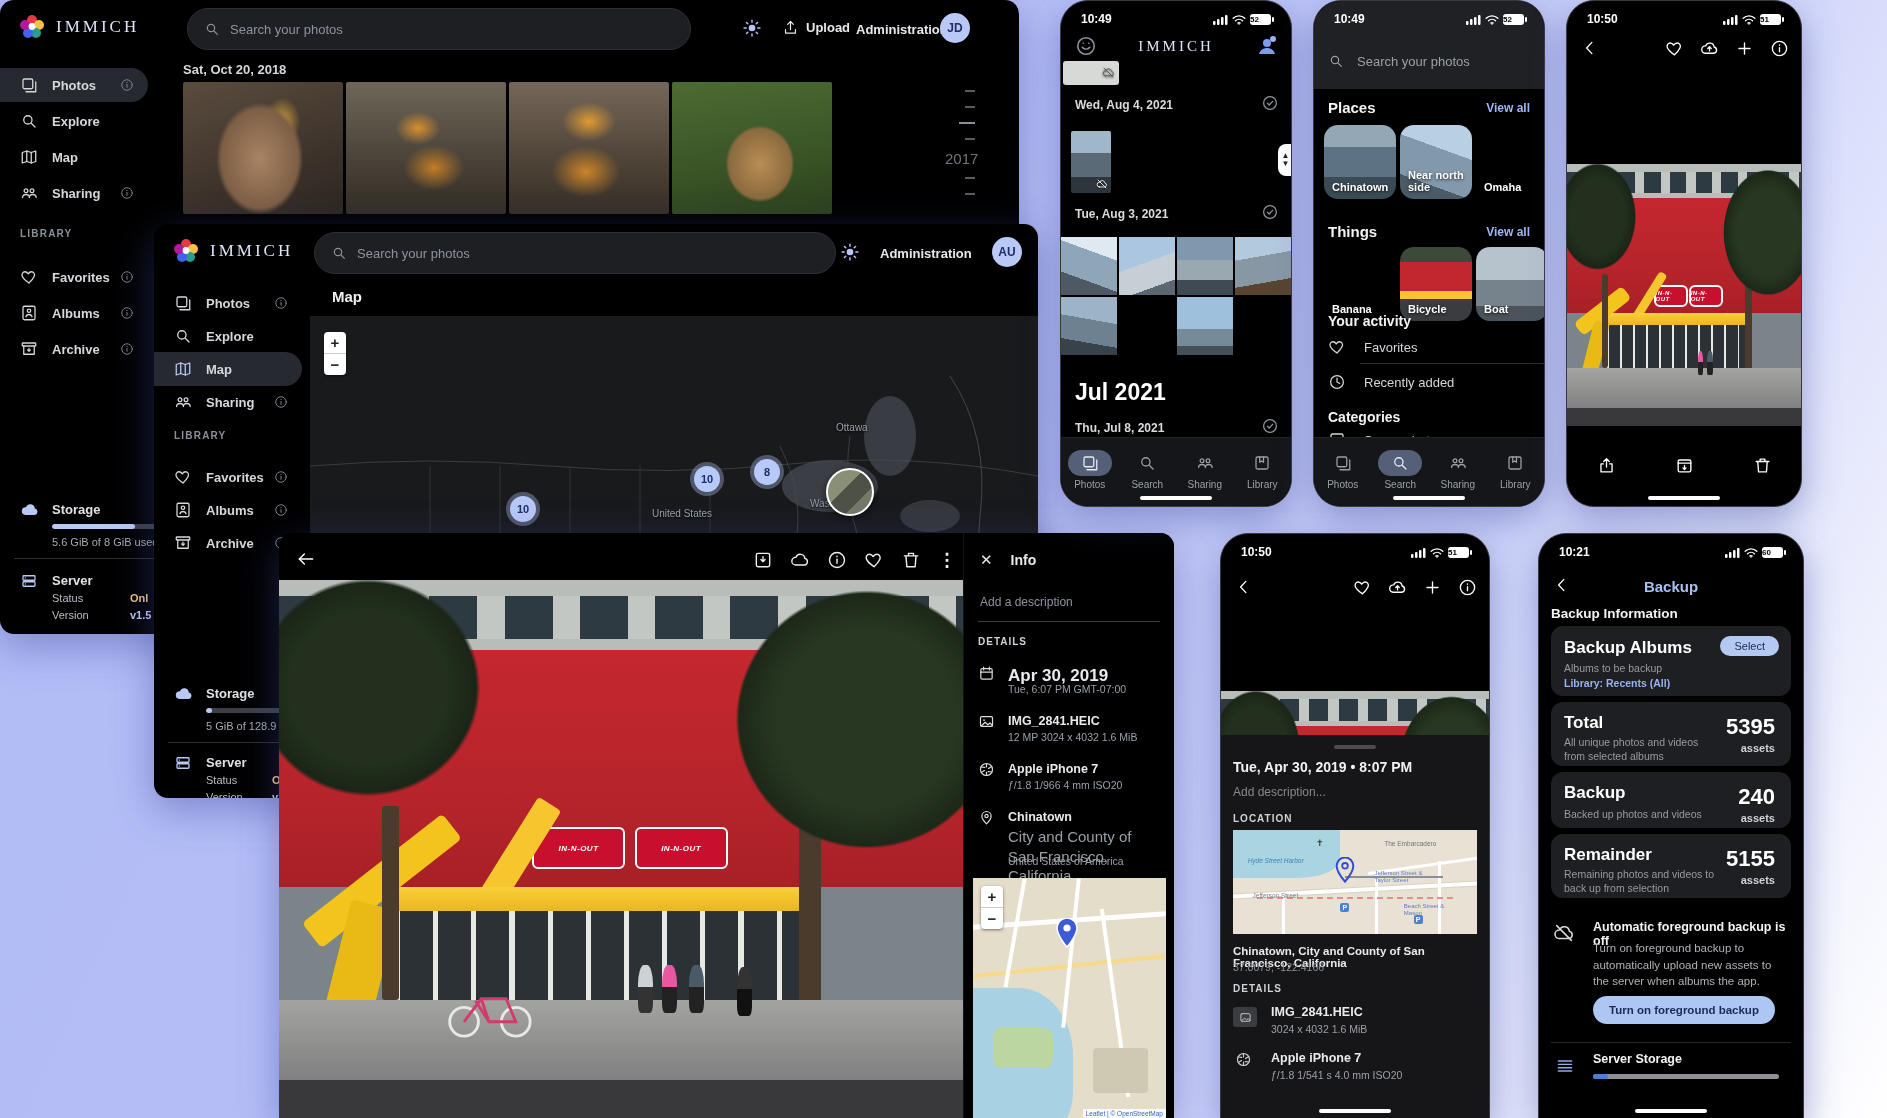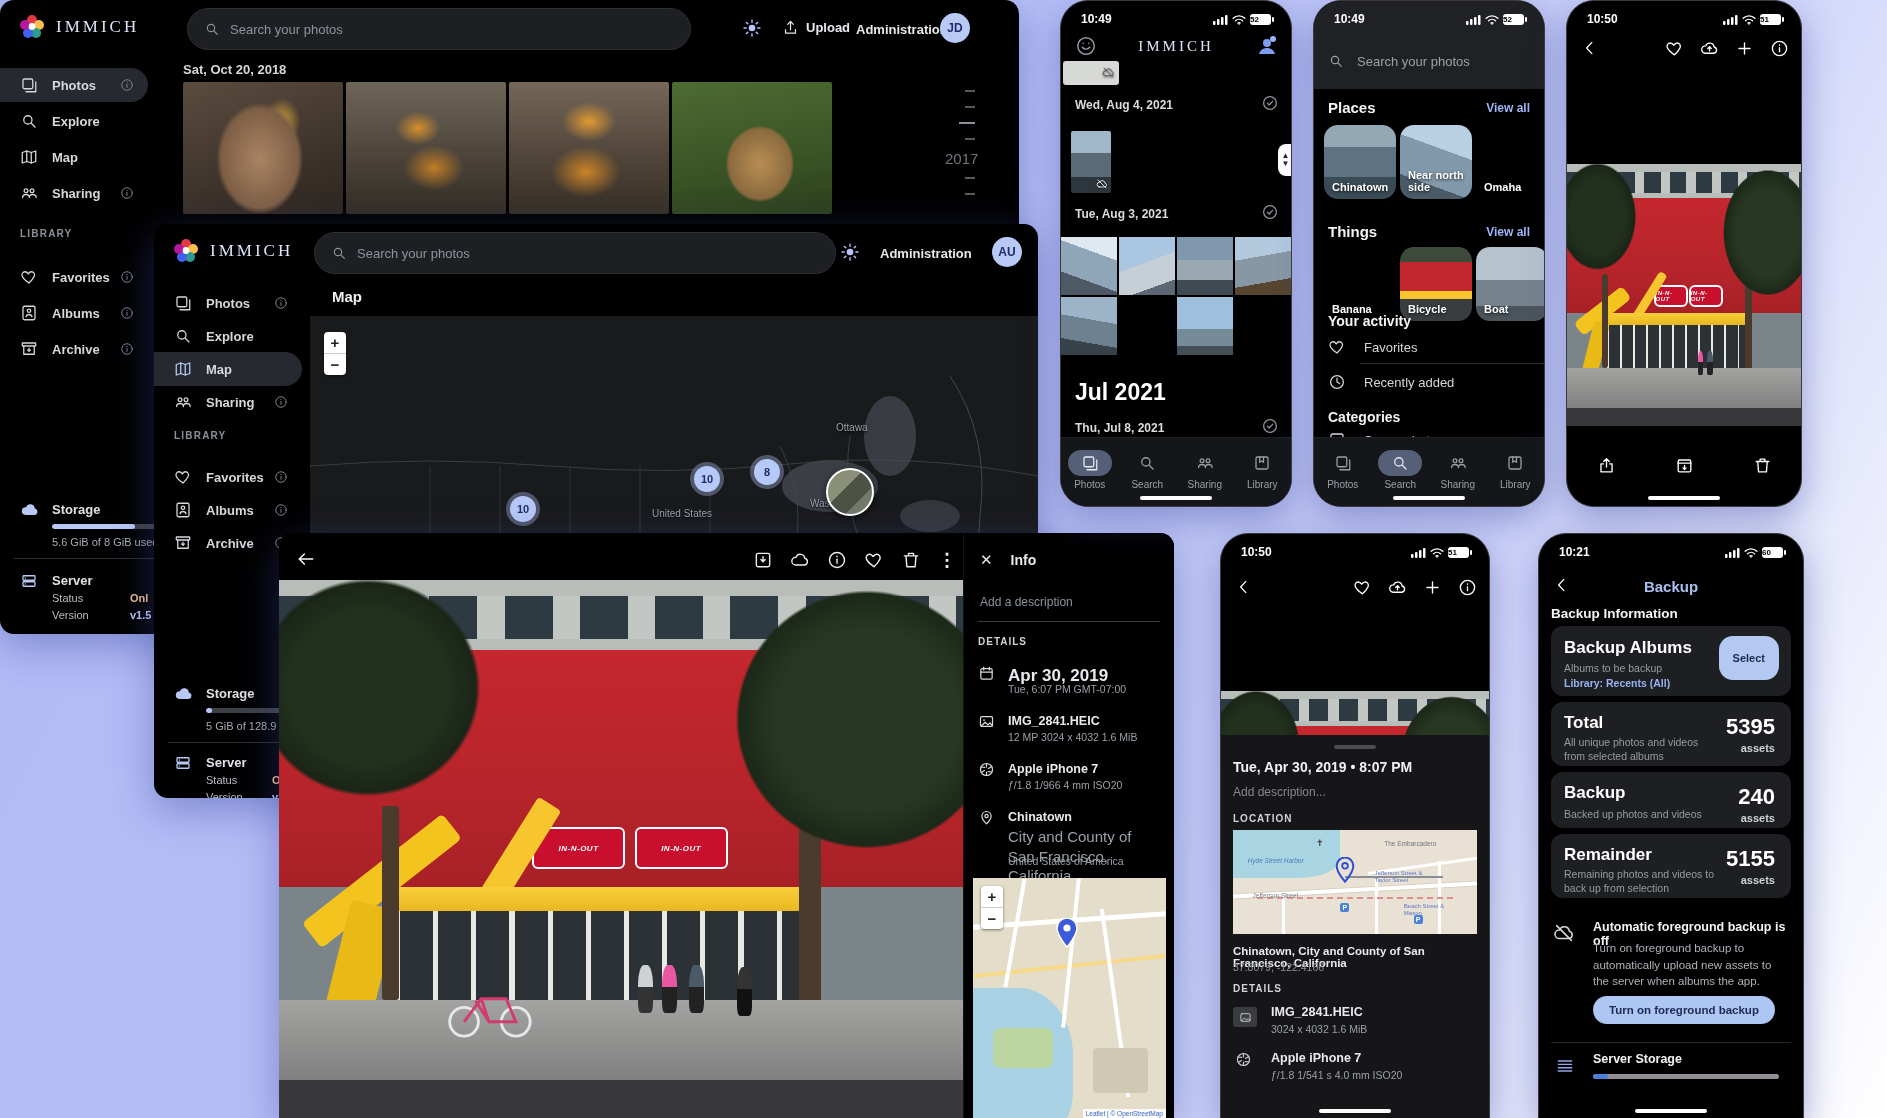--- a/index.html
+++ b/index.html
@@ -1000,21 +1000,21 @@
   </div>
   <div class="abs" style="left:14px;top:42px;color:#fff">
     <svg class="ic" width="18" height="18" viewBox="0 0 24 24">
           <path d="M14.5 4.5 7.5 12l7 7.5"></path>
         </svg>
   </div>
   <div class="abs" style="left:0;right:0;top:44px;text-align:center;color:#a8c0f0;font-size:15px;font-weight:700">Backup</div>
   <div class="abs" style="left:12px;top:72px;color:#f2f3f5;font-size:13.5px;font-weight:700">Backup Information</div>
   <div class="bkcard" style="top:92px;height:70px">
     <div class="abs" style="left:13px;top:12px;font-size:17px;font-weight:700">Backup Albums</div>
-    <div class="abs" style="right:12px;top:10px;background:#b3c9f1;color:#1e2a52;font-size:11px;font-weight:700;padding:16px 14px;border-radius:14px">Select</div>
+    <div class="abs" style="right:12px;top:10px;background:#b3c9f1;color:#1e2a52;font-size:11px;font-weight:400;padding:4px 14px;border-radius:14px">Select</div>
     <div class="abs graysub" style="left:13px;top:36px">Albums to be backup</div>
     <div class="abs" style="left:13px;top:51px;color:#97b3f0;font-size:10.5px;font-weight:700">Library: Recents (All)</div>
   </div>
   <div class="bkcard" style="top:168px;height:64px">
     <div class="abs" style="left:13px;top:11px;font-size:17px;font-weight:700">Total</div>
     <div class="bknum"><span>5395</span><small>assets</small></div>
     <div class="abs graysub" style="left:13px;top:34px;width:150px;line-height:1.3">All unique photos and videos from selected albums</div>
   </div>
   <div class="bkcard" style="top:238px;height:56px">
     <div class="abs" style="left:13px;top:11px;font-size:17px;font-weight:700">Backup</div>

